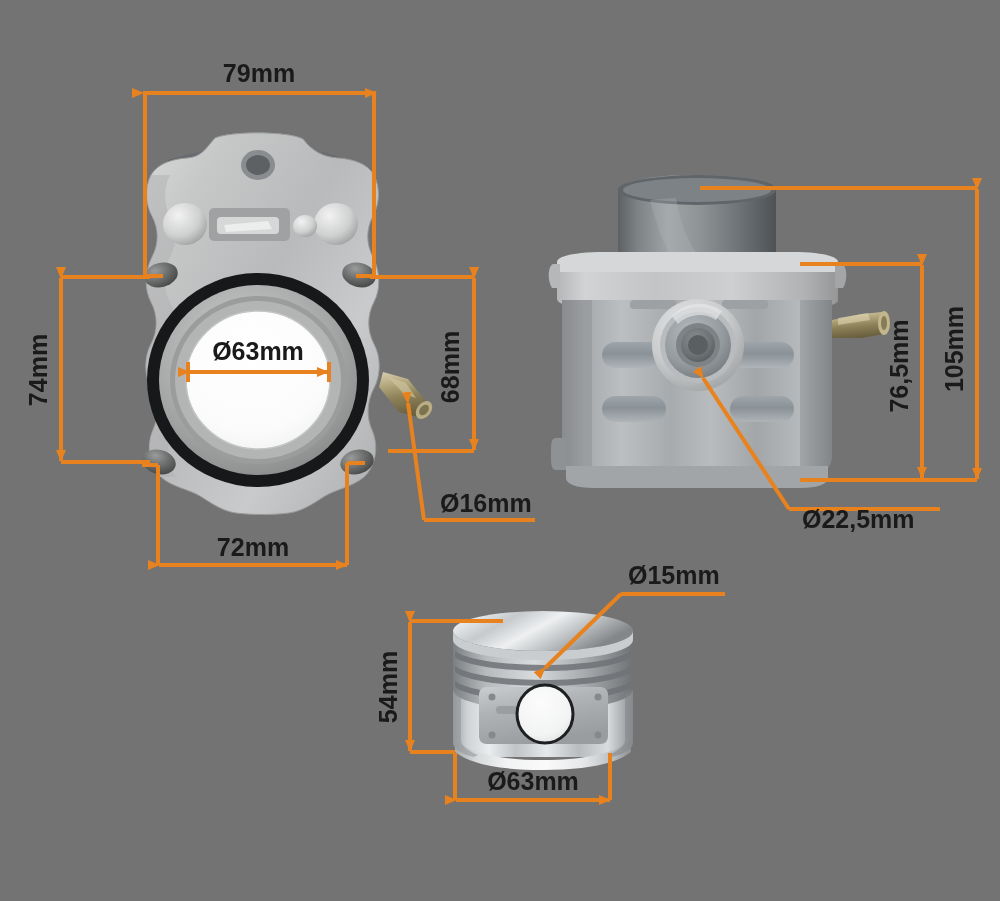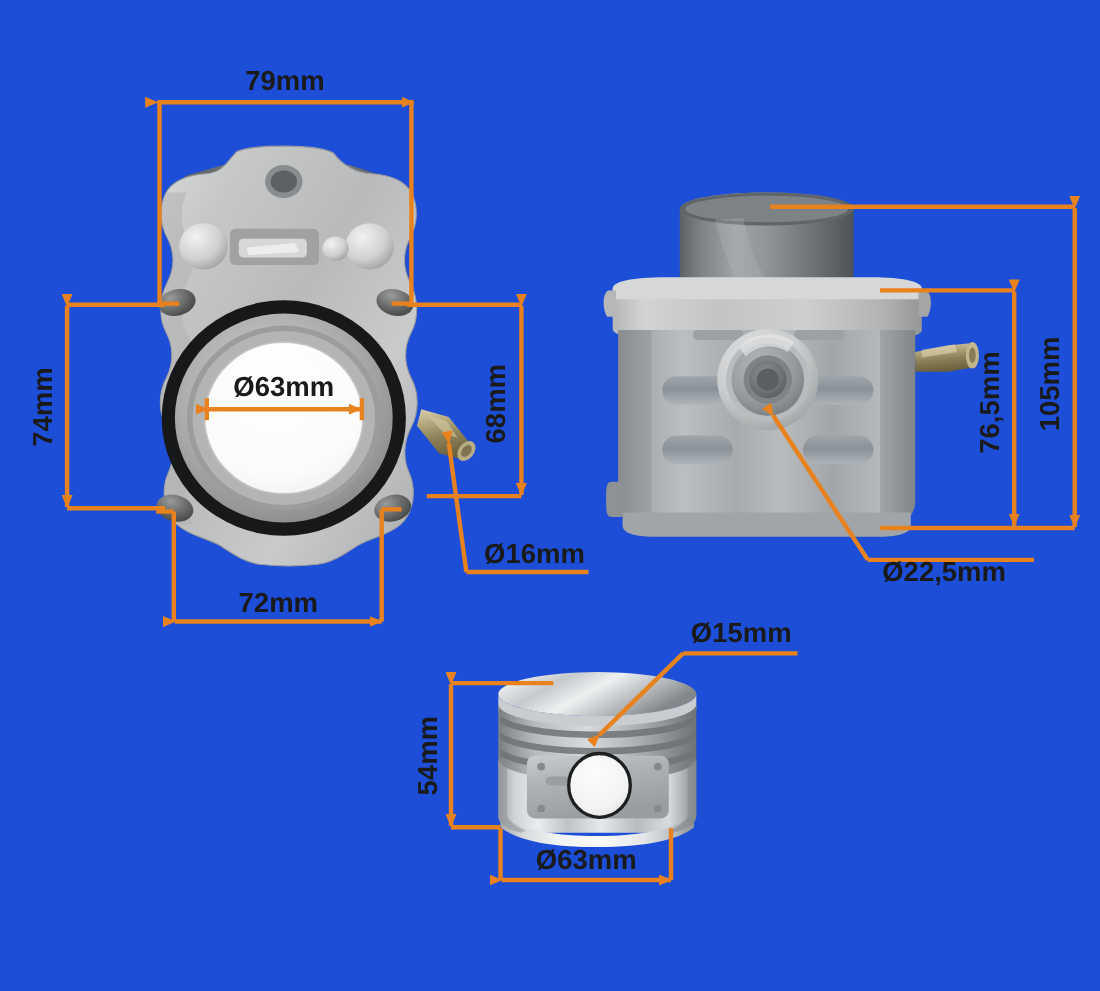--- a/index.html
+++ b/index.html
@@ -3,21 +3,21 @@
 <meta charset="utf-8">
 <title>Cylinder Kit Dimension Drawing</title>
 <style>
   html,body{margin:0;padding:0;background:#ffffff;}
   body{
     font-family:"Liberation Sans", sans-serif;
     width:1000px;height:901px;
     overflow:hidden;
     position:relative;
   }
-  #stage{position:relative;width:1000px;height:901px;background:#1d4ed8;}
+  #stage{position:relative;width:1000px;height:901px;background:#737373;}
   #stage svg{position:absolute;left:0;top:0;width:1000px;height:901px;}
   .dimtext{
     font-family:"Liberation Sans", sans-serif;
     font-weight:700;
     fill:#1a1a1a;
     font-size:25px;
   }
 </style>
 </head>
 <body>

